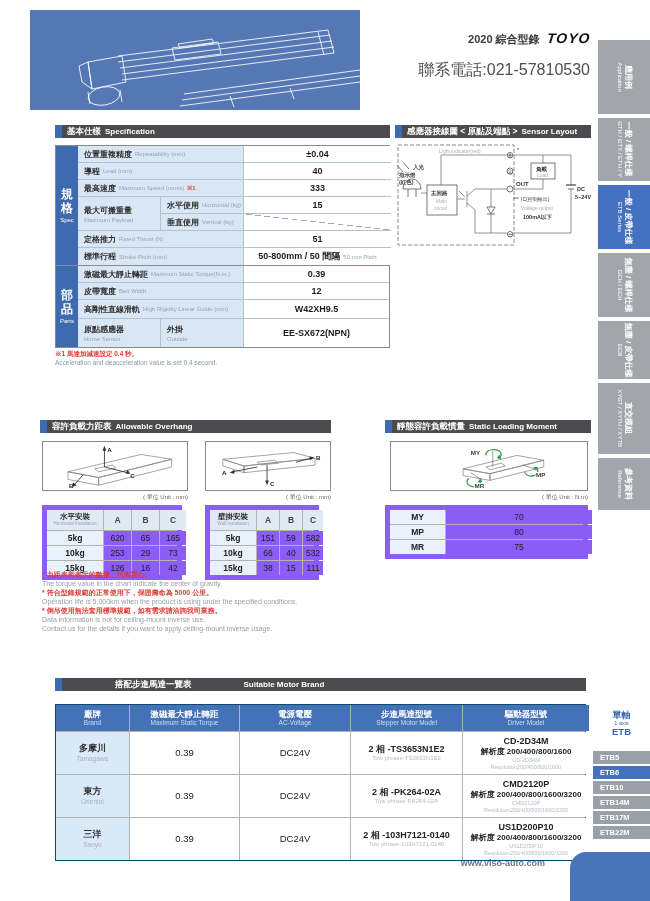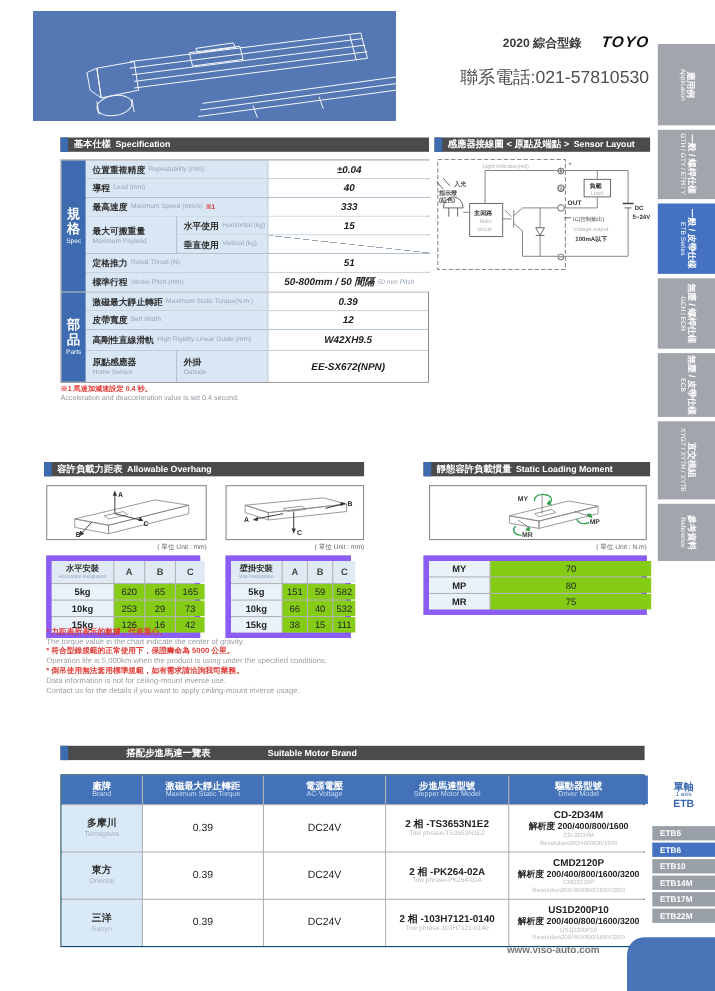--- a/index.html
+++ b/index.html
@@ -3,21 +3,21 @@
 <meta charset="utf-8">
 <style>
   html,body { margin:0; padding:0; background:#fff; }
   .page { position:relative; width:650px; height:901px; background:#fff;
           font-family:"Liberation Sans",sans-serif; overflow:hidden; }
   .page * { box-sizing:border-box; }
   svg text { font-family:"Liberation Sans",sans-serif; }
 
   
   .hero { position:absolute; left:30px; top:10px; width:330px; height:100px; background:#5578b4; }
-  .catalog-line { position:absolute; top:30px; right:60px; display:flex; align-items:baseline; gap:18px; }
+  .catalog-line { position:absolute; top:30px; right:60px; display:flex; align-items:baseline; gap:7px; }
   .catalog-txt { font-size:11px; font-weight:bold; color:#3a3a3a; }
   .logo { font-size:14px; font-weight:bold; font-style:italic; letter-spacing:1px; color:#111; transform:skewX(-6deg); }
   .phone-line { position:absolute; top:60px; right:60px; font-size:16px; color:#4f4f4f; }
 
   
   .vtabs { position:absolute; right:0; top:40px; width:52px; }
   .vtab { width:52px; background:#a2a6ac; color:#fff; margin-bottom:4px;
           display:flex; align-items:center; justify-content:center; overflow:hidden; }
   .vtab.active { background:#4472c0; }
   .vtab-inner { transform:rotate(90deg); white-space:nowrap; width:max-content; text-align:center; line-height:1.3; }
@@ -42,38 +42,38 @@
   .srow { display:flex; border-bottom:1px solid #b3c2d1; height:17px; }
   .srow:last-child { border-bottom:none; }
   .slabel { background:#d9e6f4; display:flex; align-items:center; gap:3px; padding-left:6px; overflow:hidden; }
   .slabel.col { flex-direction:column; align-items:flex-start; justify-content:center; gap:1px; }
   .lzh { font-size:8px; font-weight:bold; color:#2e2e2e; white-space:nowrap; }
   .len { font-size:6px; color:#97a5b5; white-space:nowrap; }
   .mark { font-size:6px; font-weight:bold; color:#e03a36; }
   .w-label { width:165px; } .w-main { width:82px; }
   .w-sub { width:83px; border-left:1px solid #b3c2d1; }
   .sval { flex:1; background:#fff; border-left:1px solid #b3c2d1; display:flex; align-items:center;
-          justify-content:center; gap:3px; font-size:9px; font-weight:bold; color:#1c1c1c;font-style:italic; }
+          justify-content:center; gap:3px; font-size:9px; font-weight:bold; color:#1c1c1c; }
   .vsub { font-size:6px; color:#97a5b5; font-weight:normal; }
   .sval.diag { background:linear-gradient(to top right,#fff 49%,#9aa7b5 49%,#9aa7b5 51%,#fff 51%); }
   .subcol { display:flex; flex-direction:column; width:231px; }
   .subrow { display:flex; flex:1; }
   .subrow.first { border-bottom:1px solid #b3c2d1; }
   .spec-note { position:absolute; left:55px; top:350px; line-height:8.5px; }
   .note-red { color:#e03a36; font-size:6.5px; font-weight:bold; }
   .note-gray { color:#8d979f; font-size:6.5px; }
 
   
   .sensor-box { position:absolute; left:395px; top:141px; width:196px; height:110px; }
 
   
   .dia-box { position:absolute; border:1px solid #8a8a8a; background:#fff; }
   .unit { position:absolute; font-size:6px; color:#666; text-align:right; }
   .grid-table { position:absolute; display:grid; gap:1px; background:#b3b3b3; border:5px solid #8b5cf6; }
-  .gcell { background:#84cc16; display:flex; align-items:center; justify-content:center;
+  .gcell { background:#8b5cf6; display:flex; align-items:center; justify-content:center;
            font-size:8.5px; color:#222; height:14px; }
   .gcell.head { background:#dfeaf5; height:20px; flex-direction:column; line-height:1.1; }
   .gcell.abc { background:#dfeaf5; height:20px; font-weight:bold; color:#444; }
   .gcell.load { background:#e9f2fa; font-weight:bold; }
   .h1 { font-size:7.5px; font-weight:bold; color:#2e2e2e; }
   .h2 { font-size:4.5px; color:#97a5b5; }
   .notes { position:absolute; left:42px; top:570px; line-height:9px; }
   .notes .note-red { font-size:7px; }
   .notes .note-gray { font-size:7px; color:#9aa0a6; font-weight:normal; }
 

